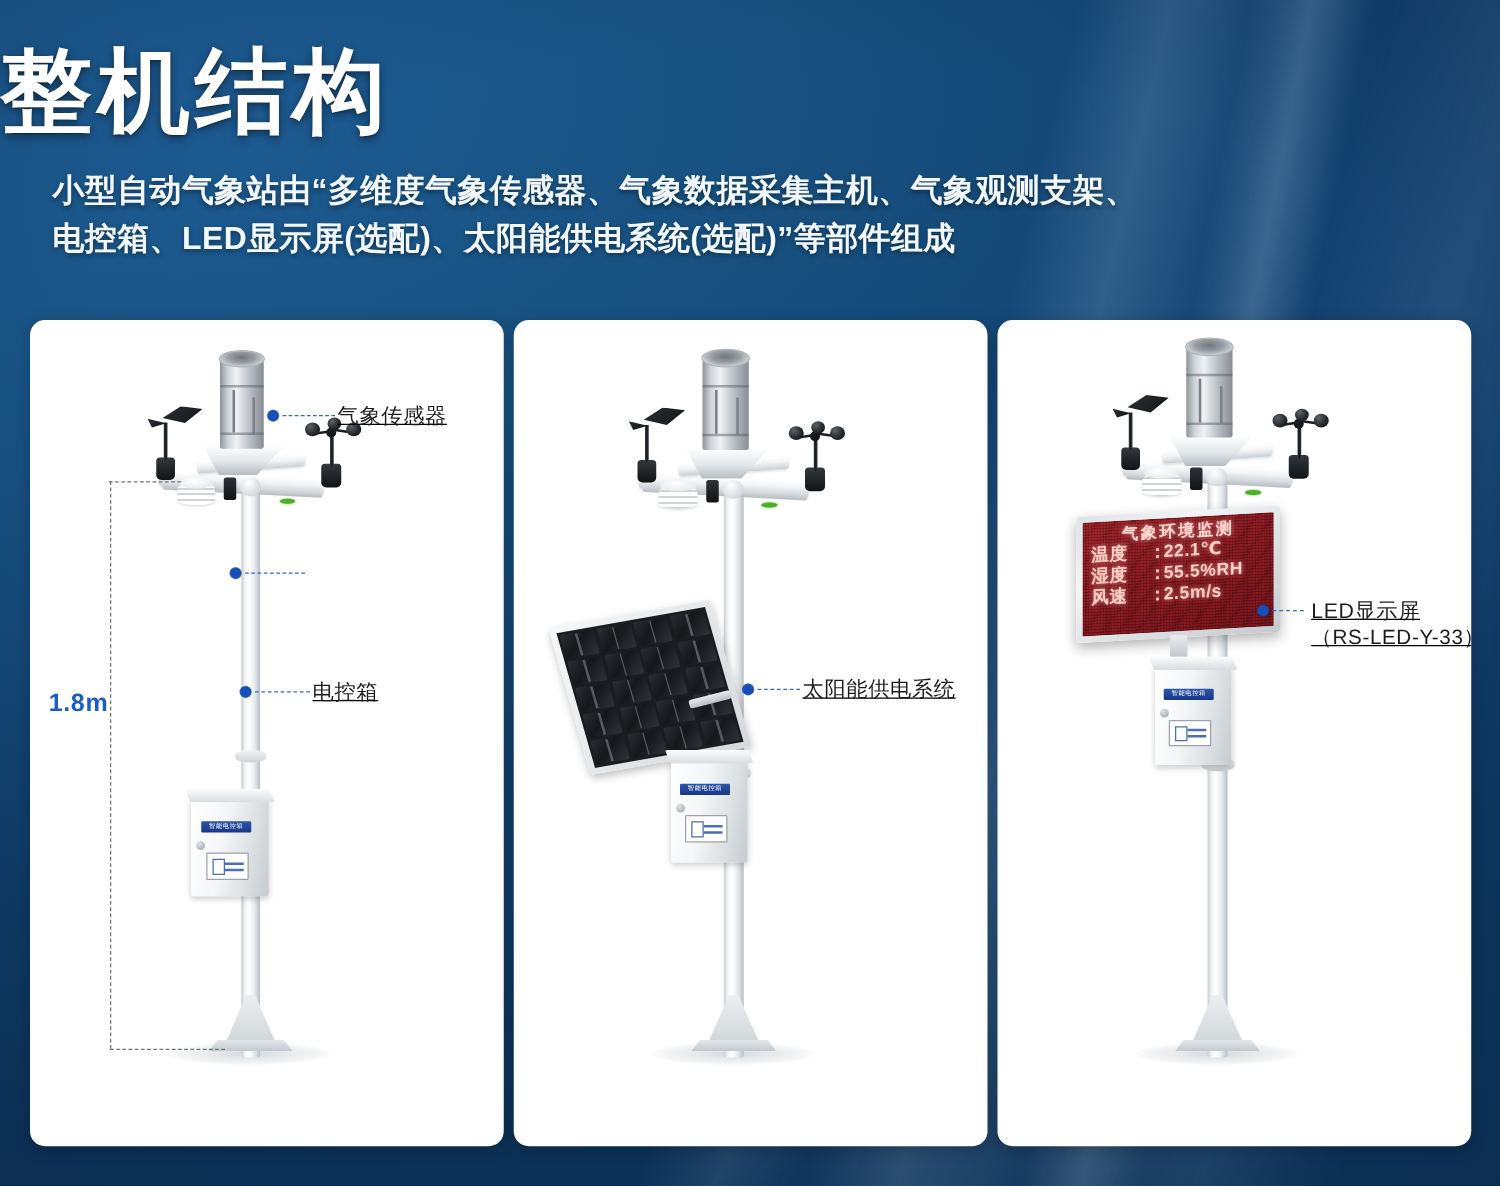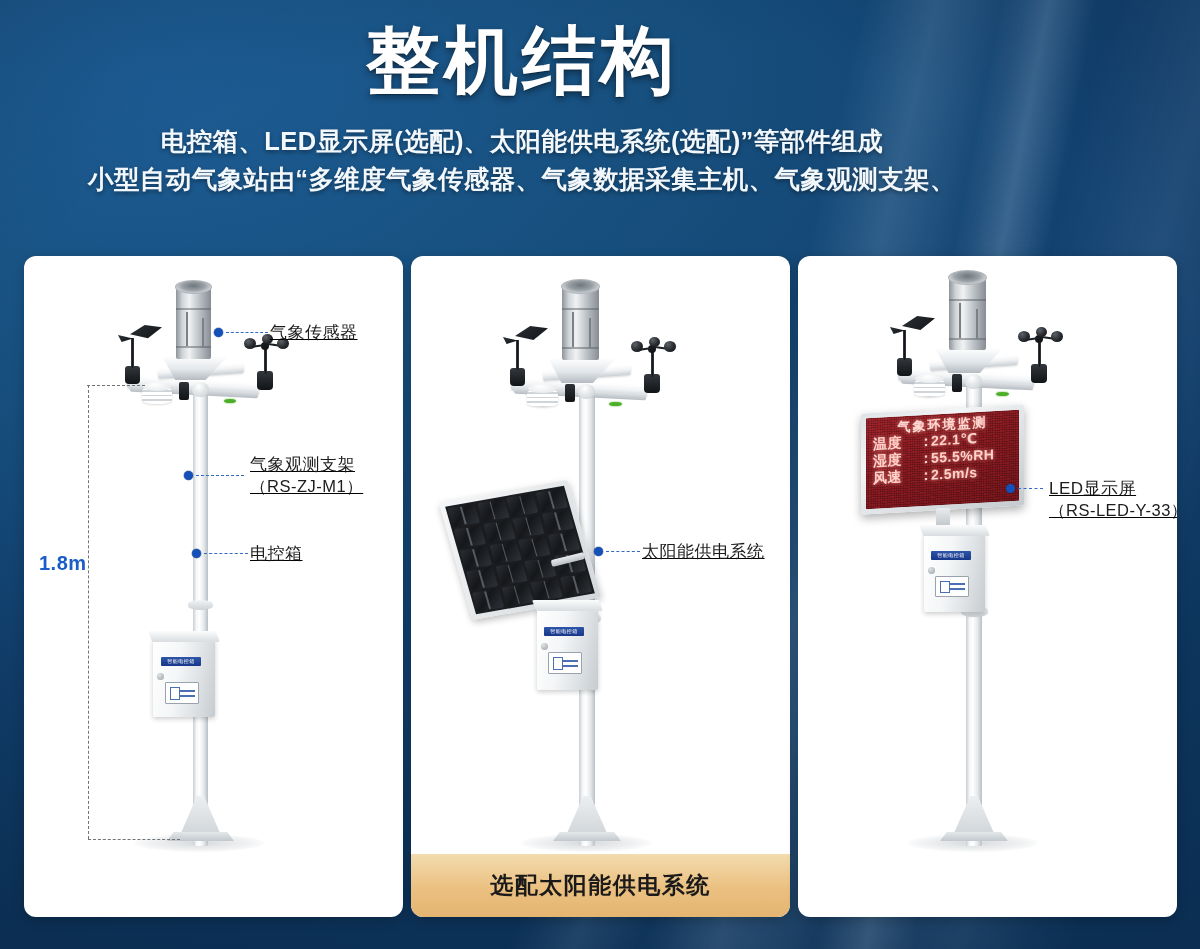--- a/index.html
+++ b/index.html
@@ -27,21 +27,21 @@
        background:linear-gradient(90deg, rgba(255,255,255,0) 0%, rgba(200,228,250,.22) 50%, rgba(255,255,255,0) 100%); }
   .s3{ left:1150px; top:-120px; width:220px; height:1400px; transform:rotate(16deg);
        background:linear-gradient(90deg, rgba(255,255,255,0) 0%, rgba(160,200,235,.12) 50%, rgba(255,255,255,0) 100%); }
   .s4{ left:760px; top:560px; width:420px; height:700px; transform:rotate(28deg);
        background:linear-gradient(90deg, rgba(255,255,255,0) 0%, rgba(170,205,240,.10) 50%, rgba(255,255,255,0) 100%); }
   .s5{ left:640px; top:620px; width:120px; height:520px; transform:rotate(22deg);
        background:linear-gradient(90deg, rgba(255,255,255,0) 0%, rgba(200,228,250,.13) 50%, rgba(255,255,255,0) 100%); }
   .vig{ position:absolute; inset:0; background:radial-gradient(110% 80% at 50% 40%, rgba(0,0,0,0) 45%, rgba(3,22,42,.35) 100%); }
 
   
-  #header{ position:absolute; left:0; top:0; width:1044px; z-index:5; text-align:center; }
+  #header{ position:absolute; left:0; top:12px; width:1044px; z-index:5; }
   #page-title{
     margin-top:22px;
     font-size:74px; font-weight:bold; color:#ffffff; letter-spacing:4px;
     line-height:1.05;
     text-shadow:0 3px 7px rgba(0,0,0,.45), 0 1px 1px rgba(0,0,0,.3);
   }
   #subtitle{
     margin-top:22px; padding:0 42px;
     font-size:25.5px; font-weight:bold; color:#f2f7fc; line-height:1.52;
     letter-spacing:.4px;
@@ -303,22 +303,22 @@
   <div class="streak s2"></div>
   <div class="streak s3"></div>
   <div class="streak s4"></div>
   <div class="streak s5"></div>
   <div class="vig"></div>
 </div>
 
 <div id="header">
   <div id="page-title">整机结构</div>
   <div id="subtitle">
+    <div>小型自动气象站由“多维度气象传感器、气象数据采集主机、气象观测支架、</div>
     <div>电控箱、LED显示屏(选配)、太阳能供电系统(选配)”等部件组成</div>
-    <div>小型自动气象站由“多维度气象传感器、气象数据采集主机、气象观测支架、</div>
   </div>
 </div>
 
 <div id="cards">
 
   <div class="card">
     <div class="stage">
 
       <div class="shadow-ell" style="left:110px; top:578px; width:130px; height:18px;"></div>
 
@@ -374,24 +374,20 @@
 
       <div class="callout" style="left:190px; top:66px;">
         <span class="co-dot"></span>
         <span class="co-line" style="width:42px;"></span>
         <span class="co-text">气象传感器</span>
       </div>
 
       <div class="callout" style="left:160px; top:198px;">
         <span class="co-dot"></span>
         <span class="co-line" style="width:48px;"></span>
-        <span class="co-text right-of">
-          <span>气象观测支架</span>
-          <span class="sub">（RS-ZJ-M1）</span>
-        </span>
       </div>
 
       <div class="callout" style="left:168px; top:287px;">
         <span class="co-dot"></span>
         <span class="co-line" style="width:44px;"></span>
         <span class="co-text">电控箱</span>
       </div>
     </div>
   </div>
 
@@ -471,21 +467,20 @@
       </div>
       <div class="cbox-knob" style="left:130px; top:387px; width:7px; height:7px;"></div>
       <div class="cbox-win" style="left:137px; top:396px; width:34px; height:22px;"></div>
 
       <div class="callout" style="left:183px; top:285px;">
         <span class="co-dot"></span>
         <span class="co-line" style="width:34px;"></span>
         <span class="co-text">太阳能供电系统</span>
       </div>
     </div>
-    <div class="caption">选配太阳能供电系统</div>
   </div>
 
   <div class="card">
     <div class="stage">
 
       <div class="shadow-ell" style="left:110px; top:578px; width:130px; height:18px;"></div>
 
       <div class="pole" style="left:168px; top:120px; width:16px; height:470px;"></div>
       <div class="collar" style="left:163px; top:350px; width:27px; height:11px;"></div>
       <div class="base" style="left:153px; top:540px; width:46px; height:44px;"></div>

